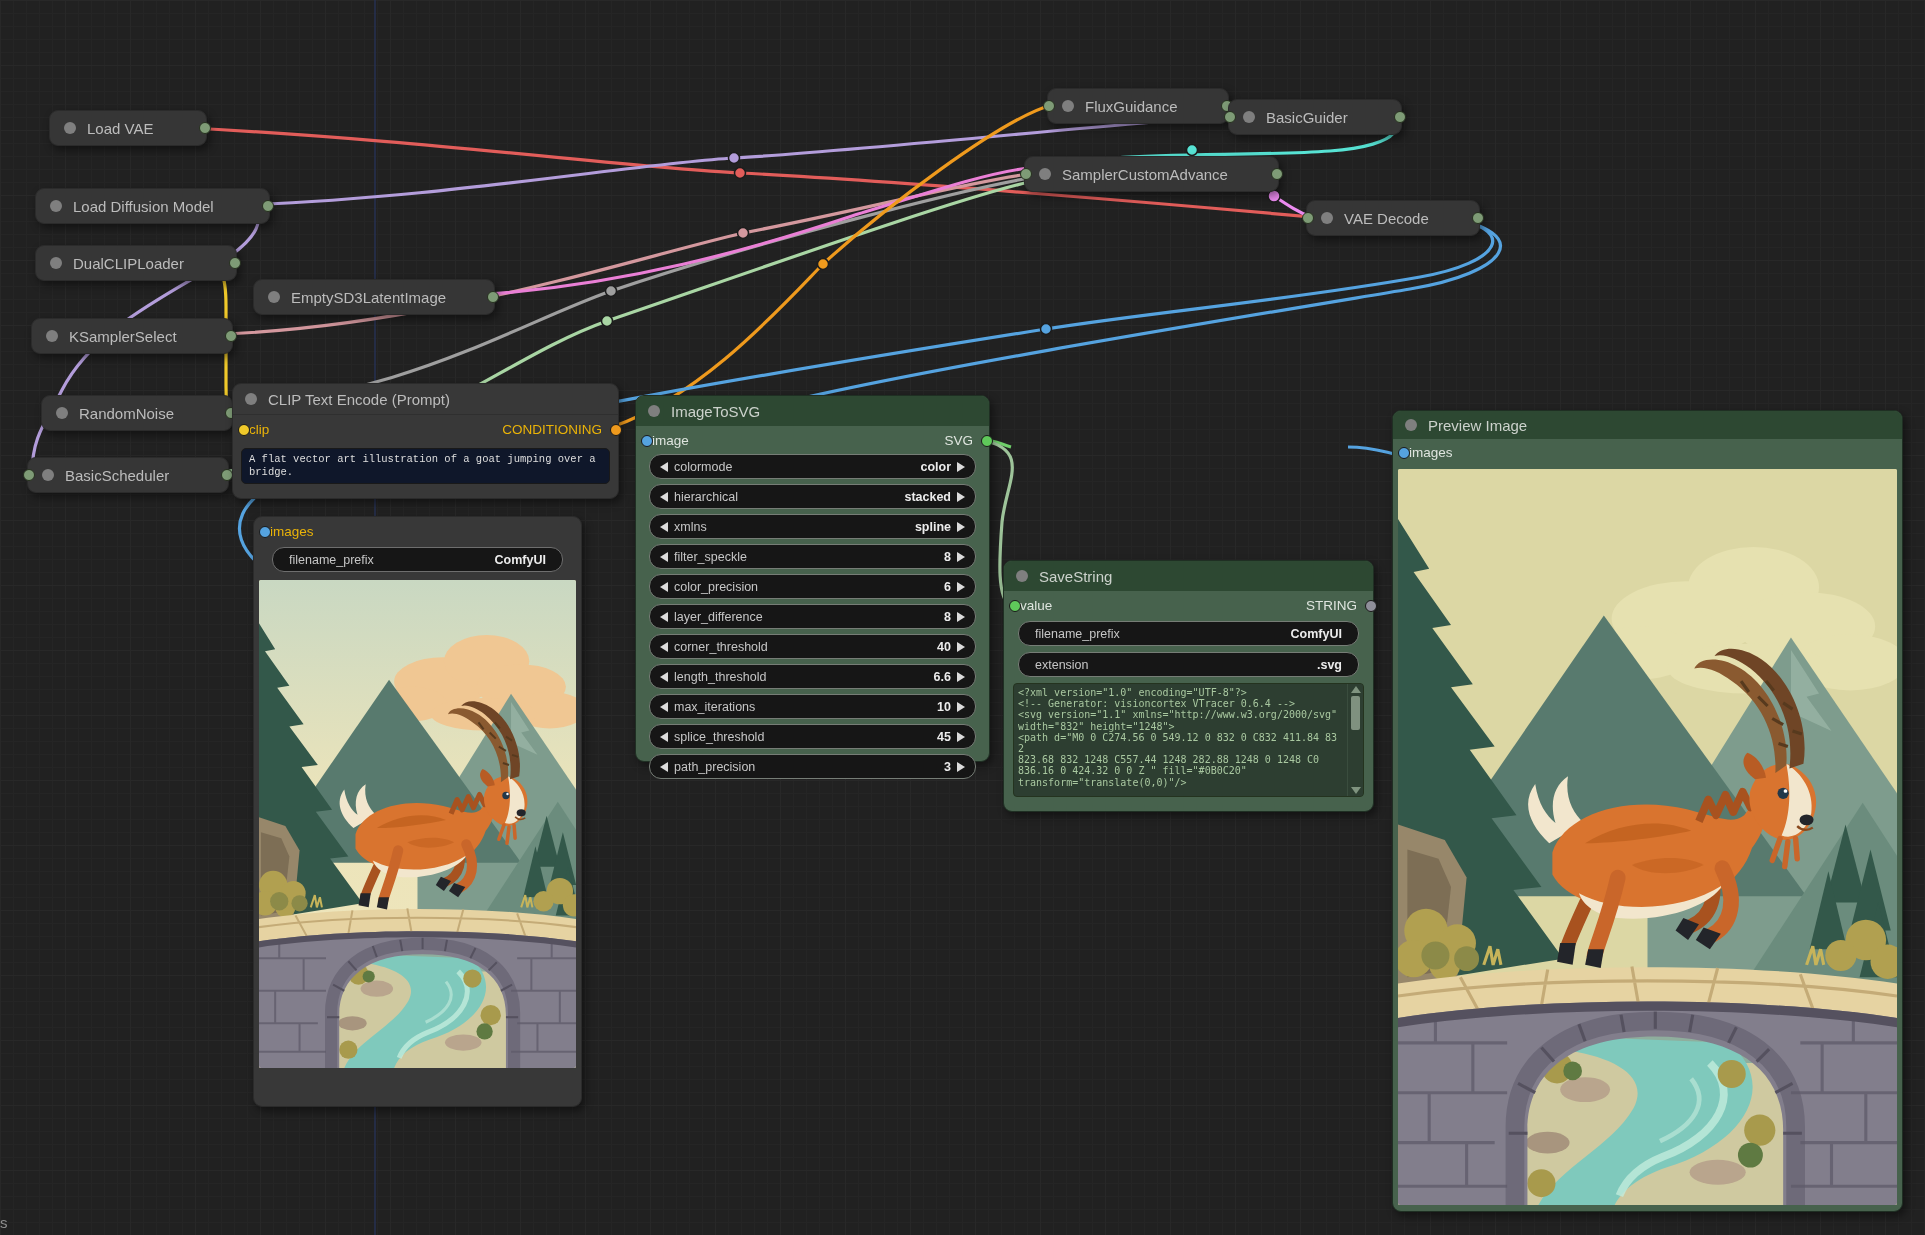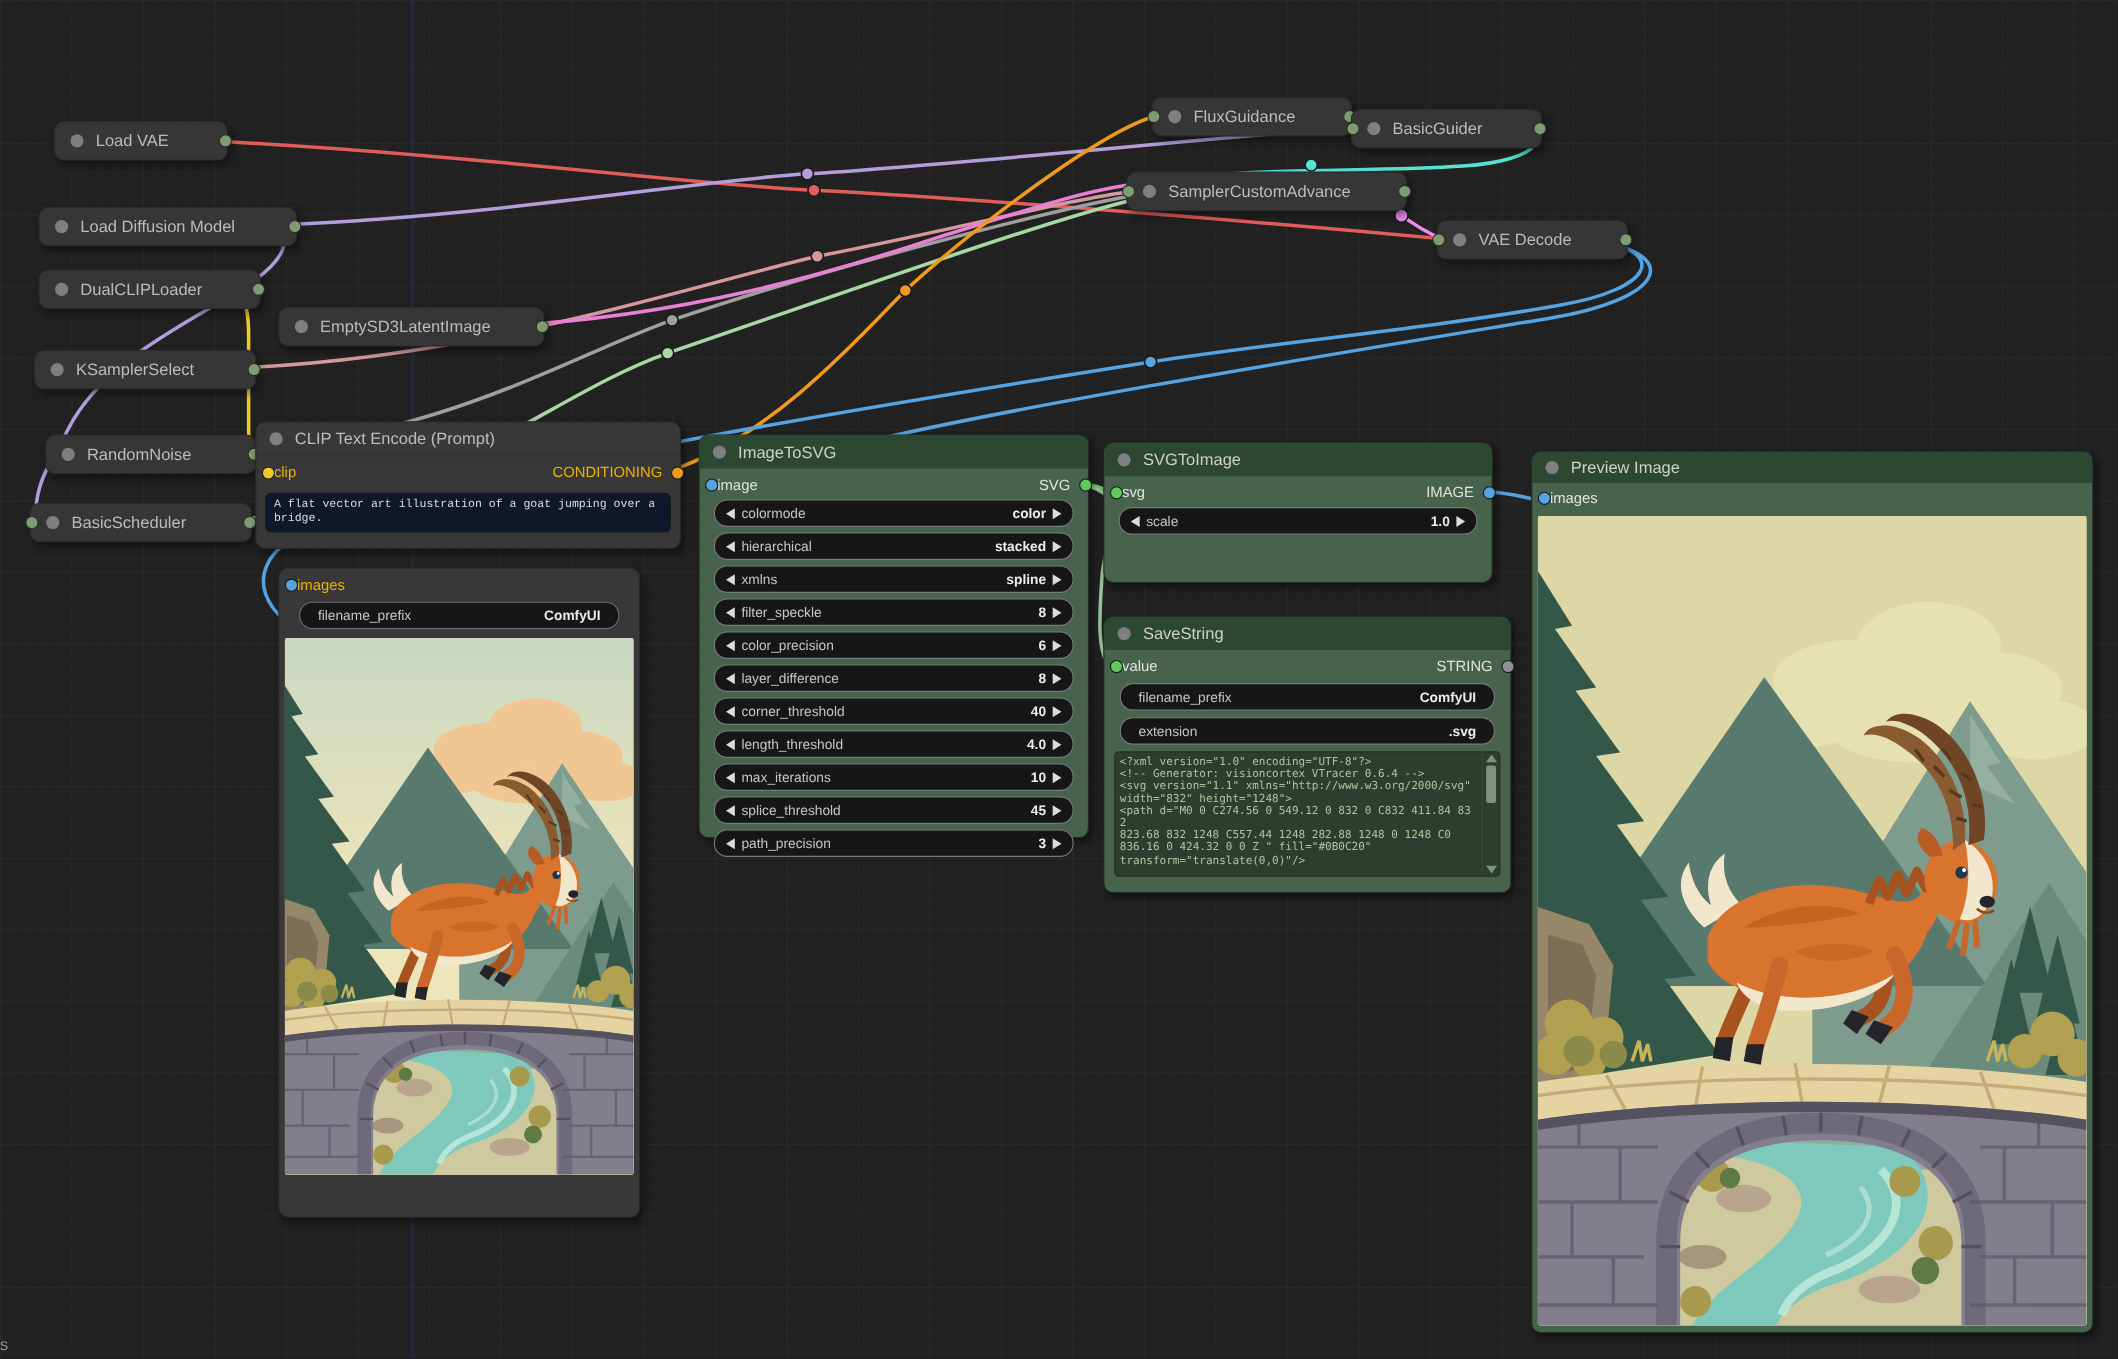--- a/index.html
+++ b/index.html
@@ -380,21 +380,21 @@
     </div>
     <div class="pillrow">
       <span class="tri-l"></span>
       <span class="wlabel">corner_threshold</span>
       <span class="wvalue">40</span>
       <span class="tri-r"></span>
     </div>
     <div class="pillrow">
       <span class="tri-l"></span>
       <span class="wlabel">length_threshold</span>
-      <span class="wvalue">4.0</span>
+      <span class="wvalue">6.6</span>
       <span class="tri-r"></span>
     </div>
     <div class="pillrow">
       <span class="tri-l"></span>
       <span class="wlabel">max_iterations</span>
       <span class="wvalue">10</span>
       <span class="tri-r"></span>
     </div>
     <div class="pillrow">
       <span class="tri-l"></span>
@@ -403,38 +403,20 @@
       <span class="tri-r"></span>
     </div>
     <div class="pillrow">
       <span class="tri-l"></span>
       <span class="wlabel">path_precision</span>
       <span class="wvalue">3</span>
       <span class="tri-r"></span>
     </div>
   </div>
 
-  <div class="gnode" style="left:1003px;top:402px;width:352px;height:126px">
-    <div class="ghead">
-      <span class="cdot"></span>
-      <span>SVGToImage</span>
-    </div>
-    <div class="iorow">
-      <span class="pdot l bgreen"></span>
-      <span class="lbl">svg</span>
-      <span class="rlbl">IMAGE</span>
-      <span class="pdot r blue"></span>
-    </div>
-    <div class="pillrow">
-      <span class="tri-l"></span>
-      <span class="wlabel">scale</span>
-      <span class="wvalue">1.0</span>
-      <span class="tri-r"></span>
-    </div>
-  </div>
 
   <div class="gnode" style="left:1003px;top:560px;width:369px;height:250px">
     <div class="ghead">
       <span class="cdot"></span>
       <span>SaveString</span>
     </div>
     <div class="iorow">
       <span class="pdot l bgreen"></span>
       <span class="lbl">value</span>
       <span class="rlbl">STRING</span>

